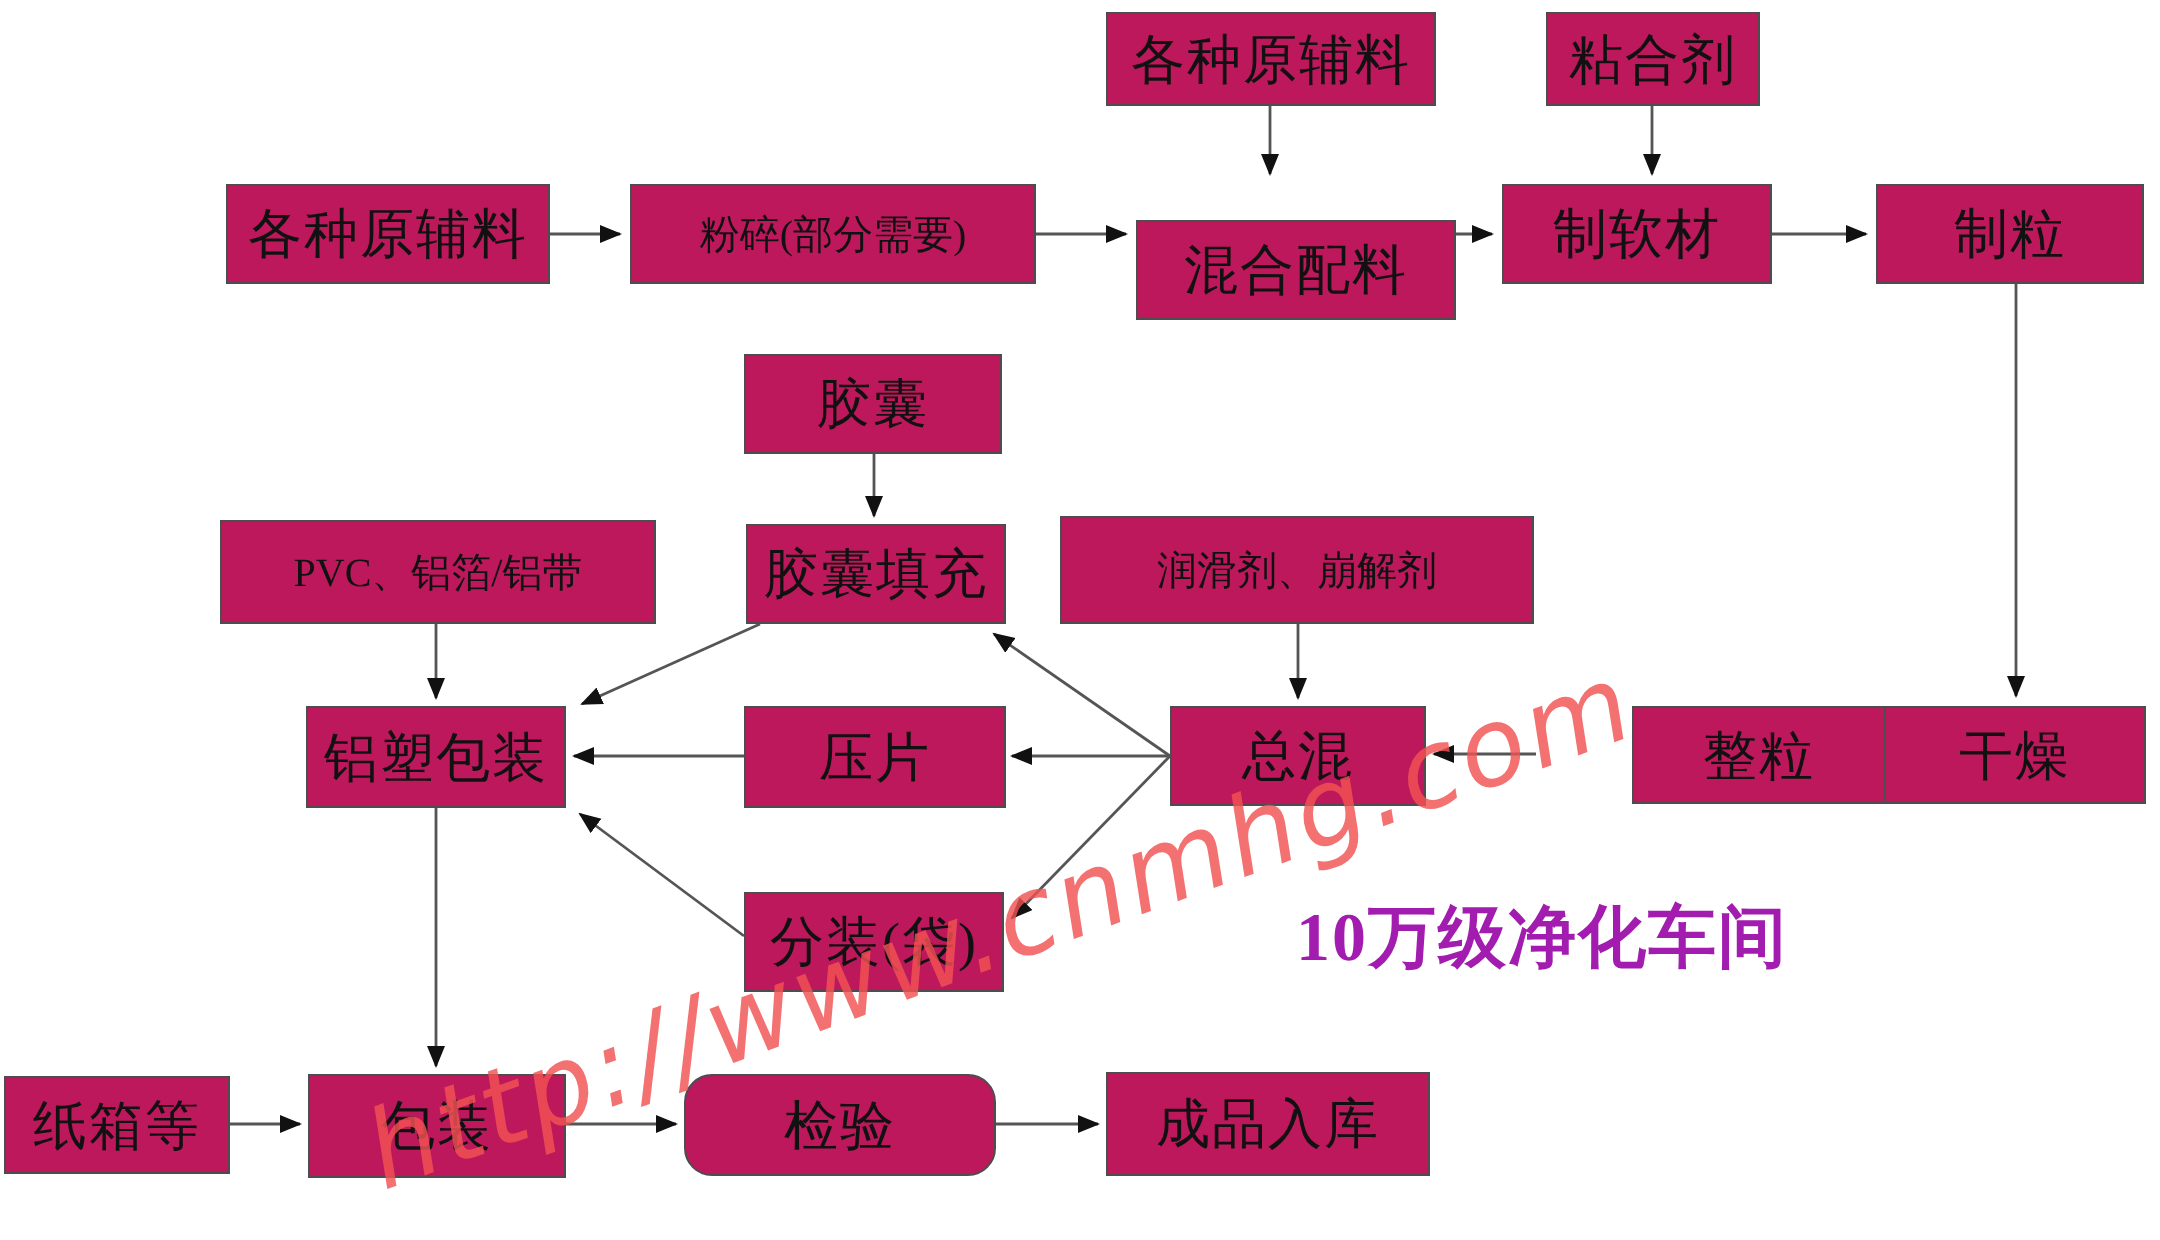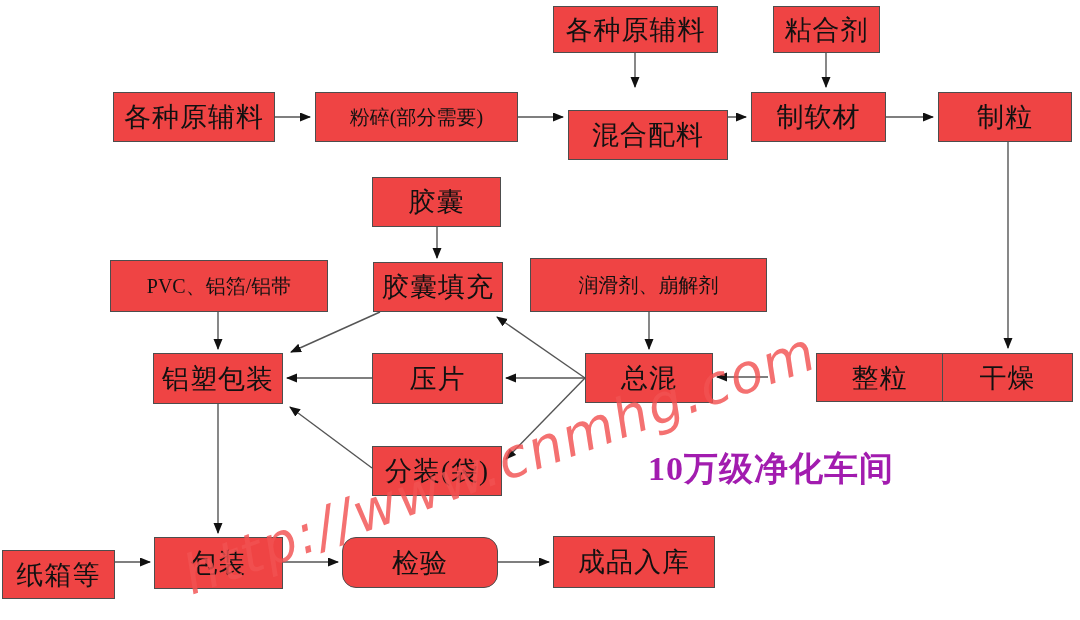--- a/index.html
+++ b/index.html
@@ -2,21 +2,21 @@
 <html><head>
 <meta charset="utf-8">
 <style>
   html,body{margin:0;padding:0;background:#ffffff;}
   #stage{
     position:relative;width:1080px;height:620px;background:#ffffff;overflow:hidden;
     font-family:"Liberation Serif","DejaVu Serif",serif;
   }
   .node{
     position:absolute;display:flex;align-items:center;justify-content:center;
-    border:1px solid #4d4d4d;background:#ef4444;color:#111111;
+    border:1px solid #4d4d4d;background:#be185d;color:#111111;
     font-size:27px;letter-spacing:1px;white-space:nowrap;box-sizing:border-box;
     z-index:2;
   }
   .node.small{font-size:20px;letter-spacing:0;}
   #edges{position:absolute;left:0;top:0;z-index:1;}
   #annotation{
     position:absolute;left:648px;top:446px;width:290px;
     font-size:34px;font-weight:bold;color:#a21caf;letter-spacing:1px;z-index:3;
     font-family:"Liberation Serif","DejaVu Serif",serif;
   }
@@ -76,21 +76,21 @@
   <div class="node" style="left:372px;top:177px;width:129px;height:50px;">胶囊</div>
   <div class="node" style="left:373px;top:262px;width:130px;height:50px;">胶囊填充</div>
   <div class="node small" style="left:110px;top:260px;width:218px;height:52px;">PVC、铝箔/铝带</div>
   <div class="node small" style="left:530px;top:258px;width:237px;height:54px;">润滑剂、崩解剂</div>
   <div class="node" style="left:153px;top:353px;width:130px;height:51px;">铝塑包装</div>
   <div class="node" style="left:372px;top:353px;width:131px;height:51px;">压片</div>
   <div class="node" style="left:585px;top:353px;width:128px;height:50px;text-align:center;">总混</div>
   <div class="node" style="left:768px;top:353px;width:127px;height:49px;margin-left:48px;">整粒</div>
   <div class="node" style="left:942px;top:353px;width:131px;height:49px;">干燥</div>
   <div class="node" style="left:372px;top:446px;width:130px;height:50px;text-align:right;">分装(袋)</div>
-  <div class="node" style="left:2px;top:538px;width:113px;height:49px;margin-top:12px;">纸箱等</div>
+  <div class="node" style="left:2px;top:538px;width:113px;height:49px;">纸箱等</div>
   <div class="node" style="left:154px;top:537px;width:129px;height:52px;">包装</div>
   <div class="node" style="left:342px;top:537px;width:156px;height:51px;border-radius:14px;">检验</div>
   <div class="node" style="left:553px;top:536px;width:162px;height:52px;">成品入库</div>
 
   <div id="annotation">10万级净化车间</div>
 
   <div id="watermark">http://www.cnmhg.com</div>
 
 </div>
 

